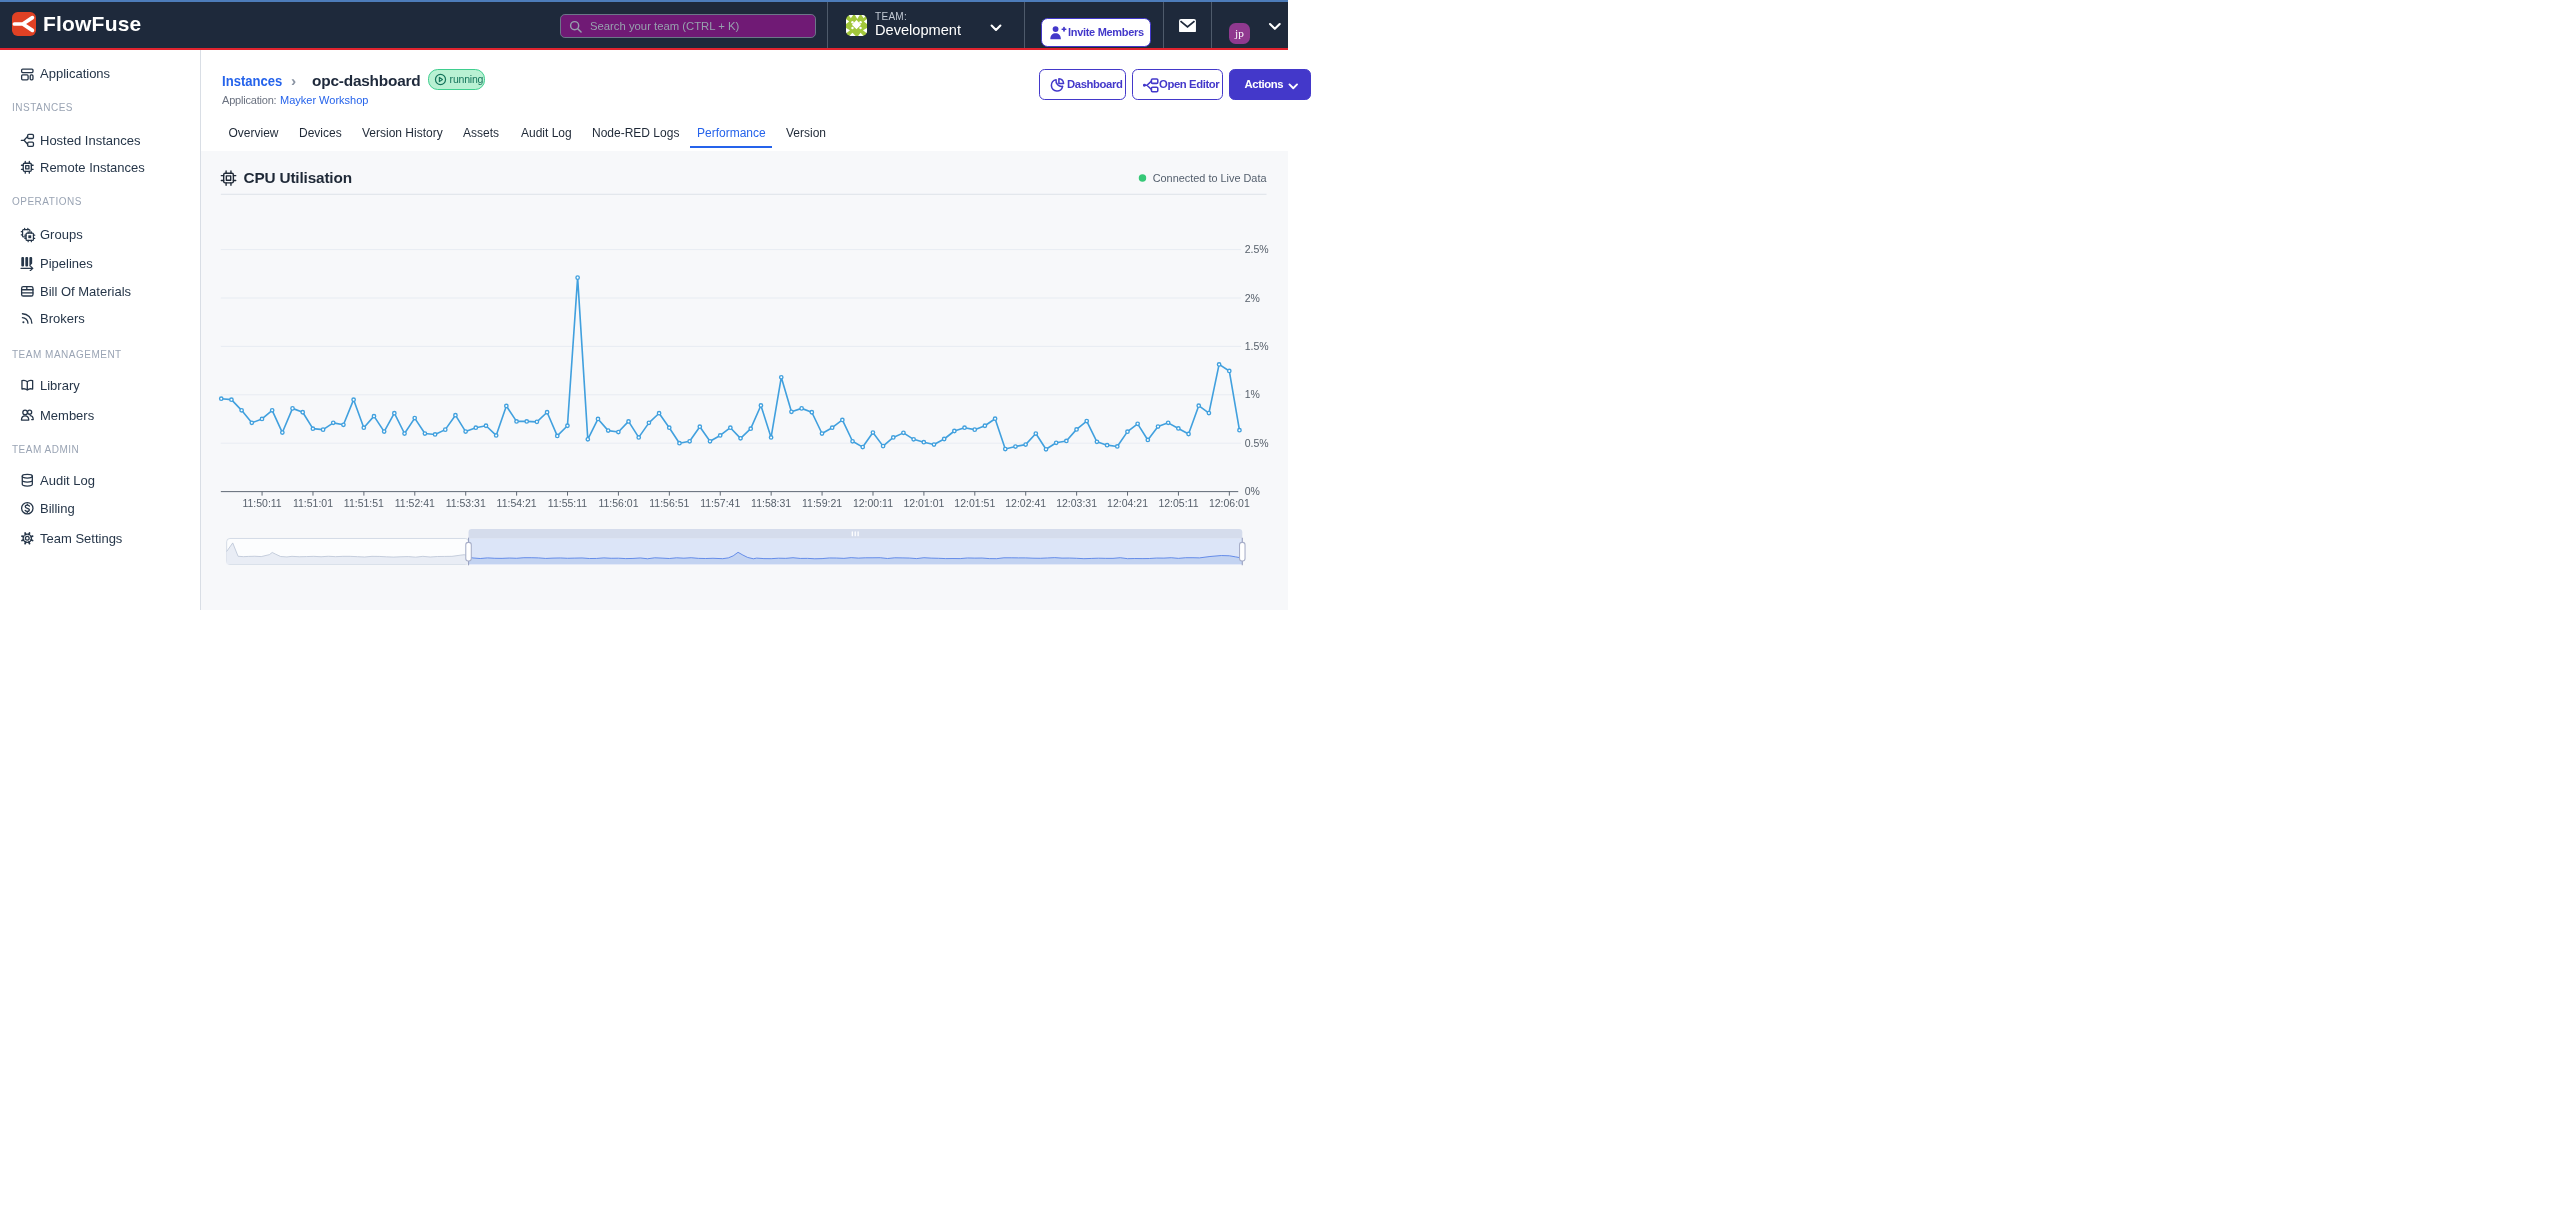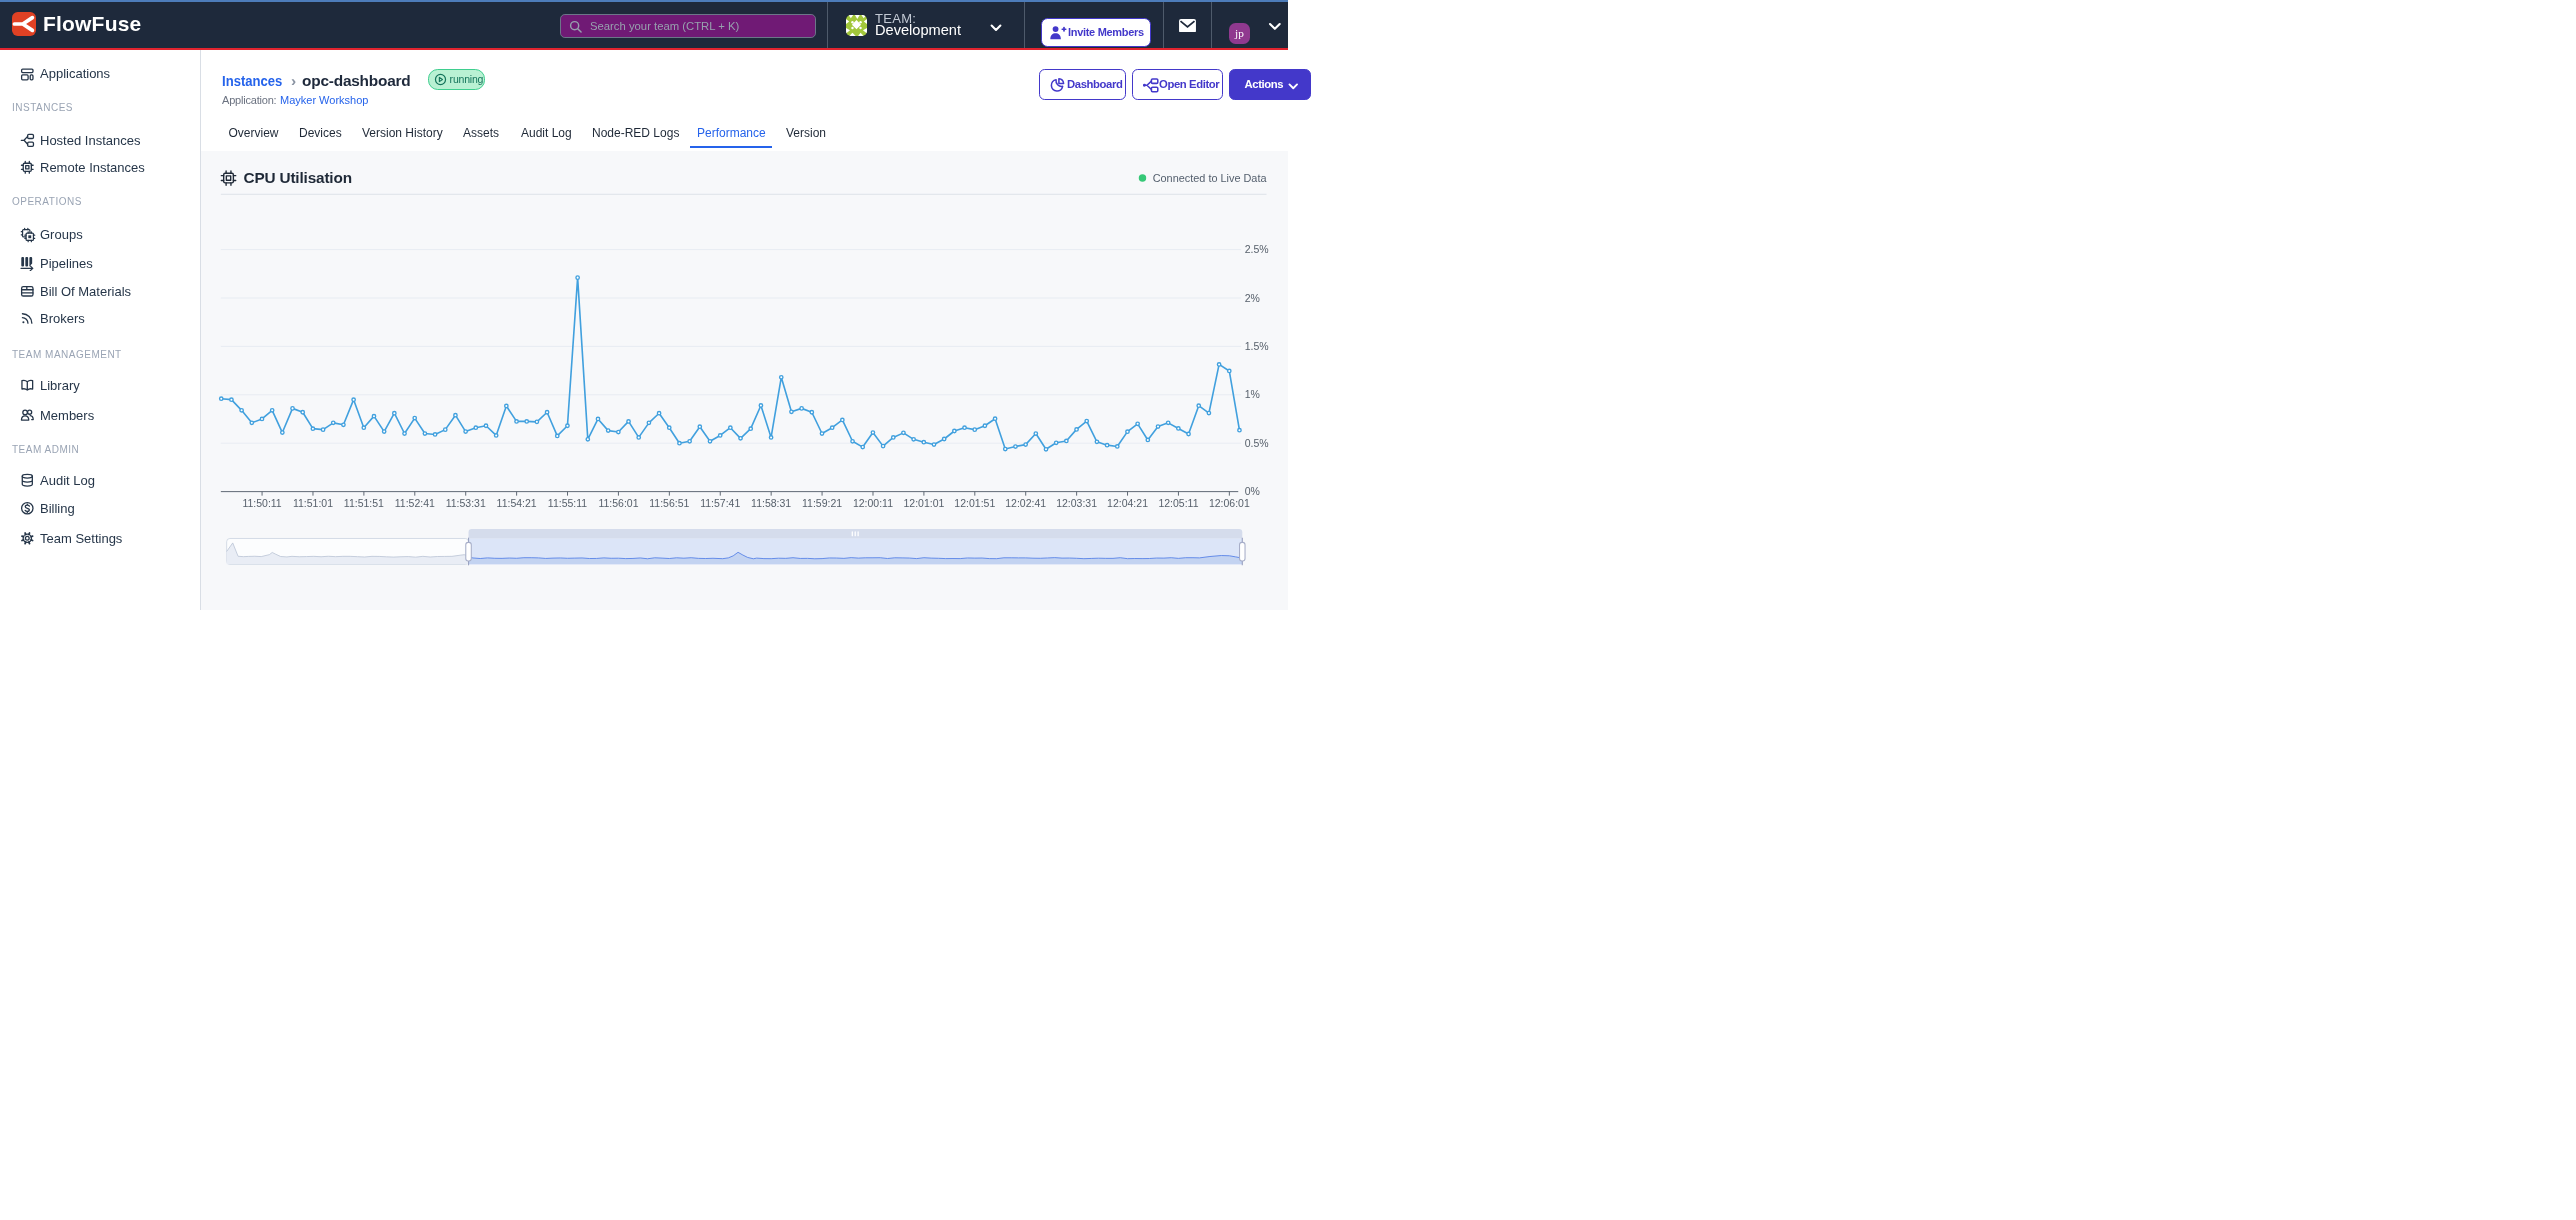--- a/index.html
+++ b/index.html
@@ -7,39 +7,39 @@
 
 #topstrip { position:absolute; left:0; top:0; width:1288px; height:1.6px; background:#4D7CBA; z-index:30;}
 #header { position:absolute; left:0; top:1.6px; width:1288px; height:46px; background:#1E293B; z-index:20; }
 #redline { position:absolute; left:0; top:48px; width:1288px; height:1.6px; background:#E2242F; z-index:21; }
 .hdiv { position:absolute; top:0; width:0.8px; height:46px; background:#4E5A6B; }
 #logoSq { position:absolute; left:12px; top:10.5px; width:24px; height:24px; background:#E04124; border-radius:5.7px; }
 #logoTxt { position:absolute; left:43px; top:0.8px; font-size:21px; font-weight:700; color:#fff; letter-spacing:0.2px; line-height:44px;}
 #search { position:absolute; left:560px; top:12px; width:256px; height:24px; background:#701a75; border:0.8px solid #6C7689; border-radius:4.9px; color:#97A1AE; font-size:11.3px; line-height:23.4px; padding-left:29px; }
 
 #teamAv { position:absolute; left:846px; top:13px; width:21px; height:21px; border-radius:4.9px; overflow:hidden; }
-#teamLbl { position:absolute; left:875px; top:9px; font-size:13px; color:#C2C9D4; letter-spacing:0.3px; }
+#teamLbl { position:absolute; left:875px; top:9px; font-size:10px; color:#C2C9D4; letter-spacing:0.3px; }
 #teamName { position:absolute; left:875px; top:20px; font-size:14.6px; color:#fff; font-weight:400; }
 
 #invite { position:absolute; left:1041px; top:16px; width:110px; height:29px; background:#fff; border:1.6px solid #4338CA; border-radius:6.5px; }
 #invite span { position:absolute; left:26px; top:7.7px; font-size:11px; font-weight:700; color:#4338CA; white-space:nowrap; letter-spacing:-0.3px; }
 
 #jp { position:absolute; left:1229px; top:13px; width:21px; height:21px; border-radius:6.5px; background:#90398F; color:#fff; font-family:"Liberation Serif", serif; font-size:11.3px; text-align:center; line-height:21px;margin-top:8px; }
 
 #sidebar { position:absolute; left:0; top:49px; width:201px; height:561px; background:#fff; border-right:0.8px solid #D9DEE5; z-index:10;}
 .sitem { position:absolute; left:0; width:201px; height:19.4px; }
 .sitem .txt { position:absolute; left:40px; top:0; font-size:13px; color:#263649; line-height:19.4px; }
 .sitem svg { position:absolute; left:20px; top:2.4px; }
 .shead { position:absolute; left:12px; width:186px; font-size:10px; color:#9AA4B4; letter-spacing:0.5px; }
 
 #main { position:absolute; left:202px; top:49px; width:1086px; height:561px; background:#fff; }
 #crumb { position:absolute; left:0; top:71px; height:19.4px; font-size:15.4px; font-weight:700; color:#1E293B; z-index:5; width:100%; line-height:19.4px;}
 #crumb a { position:absolute; left:222px; color:#2563EB; text-decoration:none; transform:scaleX(0.85); transform-origin:0 0; }
 #crumb .sep { position:absolute; left:291px; top:-0.4px; color:#8A93A2; font-weight:700; }
-#crumb .nm { position:absolute; left:302px; letter-spacing:-0.2px;text-align:right; }
+#crumb .nm { position:absolute; left:312px; letter-spacing:-0.2px;text-align:right; }
 #appline { position:absolute; left:222px; top:93px; font-size:11px; color:#6B7280; z-index:5; line-height:14.6px; letter-spacing:-0.2px;}
 #appline a { position:absolute; left:58px; top:0; color:#2563EB; text-decoration:none; width:162px; letter-spacing:0;}
 #pill { position:absolute; left:428px; top:69px; width:57px; height:21px; background:#B9F1D3; border:0.8px solid #3FCE8F; border-radius:9.7px; z-index:5; }
 #pill span { position:absolute; left:20.6px; top:3.2px; font-size:10.5px; color:#15745B; letter-spacing:-0.2px; }
 .btn { position:absolute; top:69px; height:31px; border:1.2px solid #4338CA; border-radius:5.7px; background:#fff; color:#4338CA; font-size:11.3px; font-weight:700; z-index:5; white-space:nowrap;margin-left:44px;}
 .btn .lbl { position:absolute; top:8px; letter-spacing:-0.4px; }
 #btnDash { left:995px; width:87px; }
 #btnDash .lbl { left:27px; }
 #btnEdit { left:1088px; width:91px; }
 #btnEdit .lbl { left:26px; }

